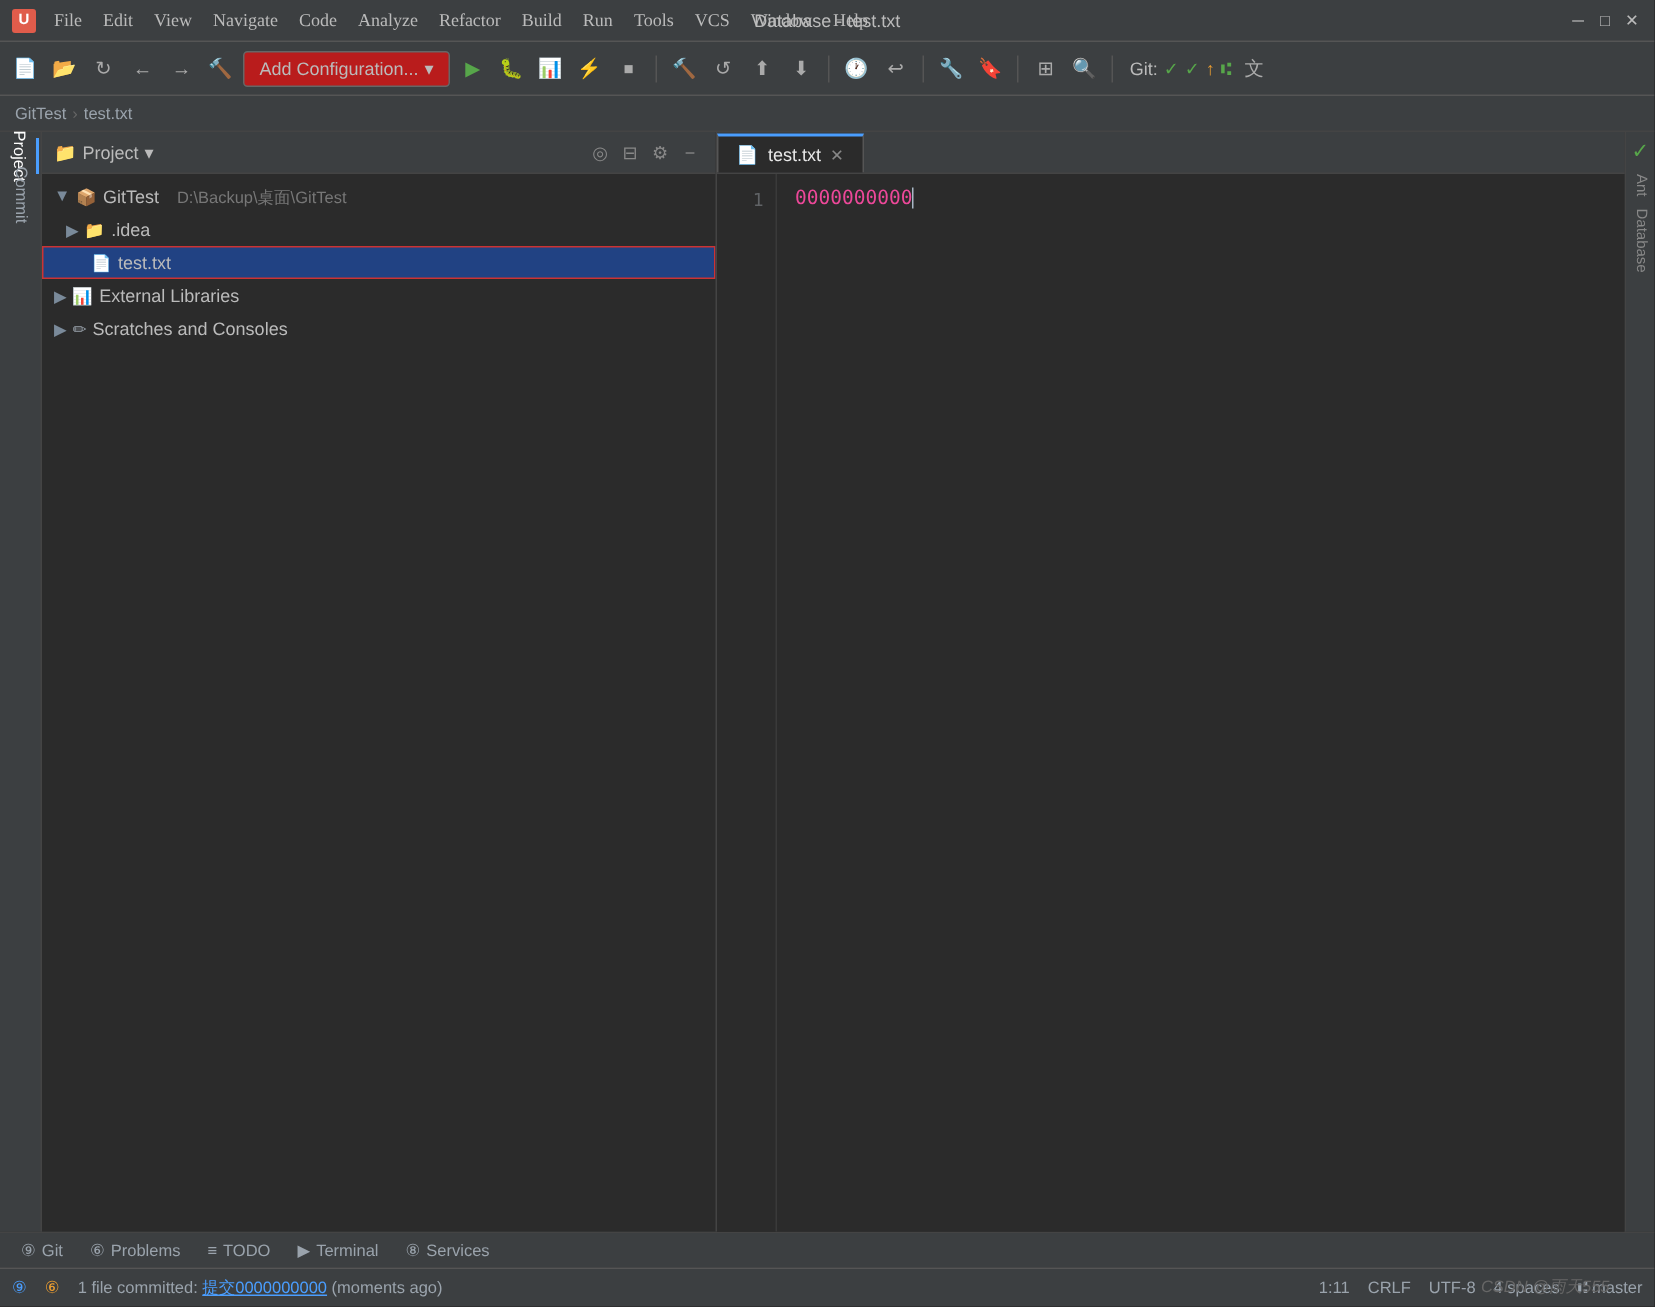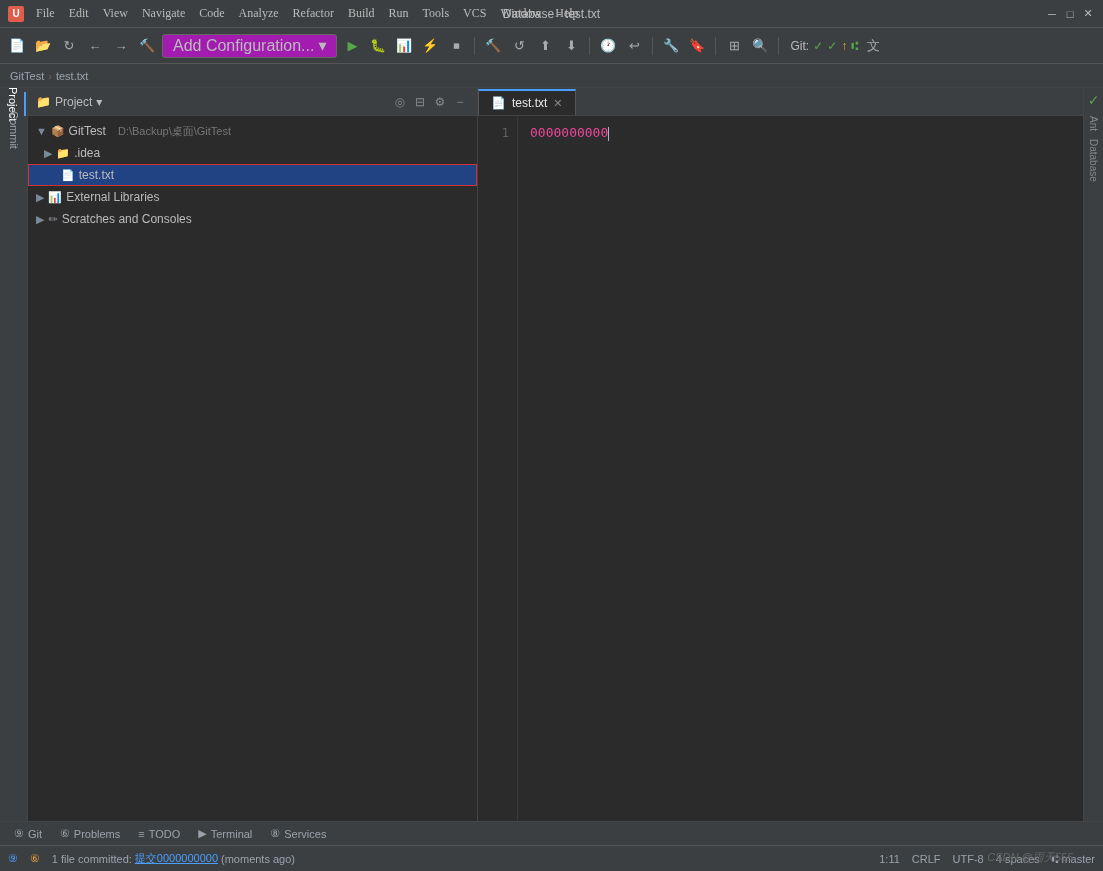--- a/index.html
+++ b/index.html
@@ -96,25 +96,25 @@
       color: #aaa;
       font-size: 13px;
       cursor: pointer;
       border-radius: 2px;
       background: transparent;
       border: none;
     }
     #add-config-btn {
       height: 24px;
       padding: 0 10px;
-      background: #a21caf;
+      background: #b91c1c;
       border: 1px solid #666;
       border-radius: 3px;
       color: #bbb;
-      font-size: 16px;
+      font-size: 12px;
       cursor: pointer;
       display: flex;
       align-items: center;
       gap: 4px;
     }
     .toolbar-separator {
       width: 1px;
       height: 18px;
       background: #555;
       margin: 0 3px;

